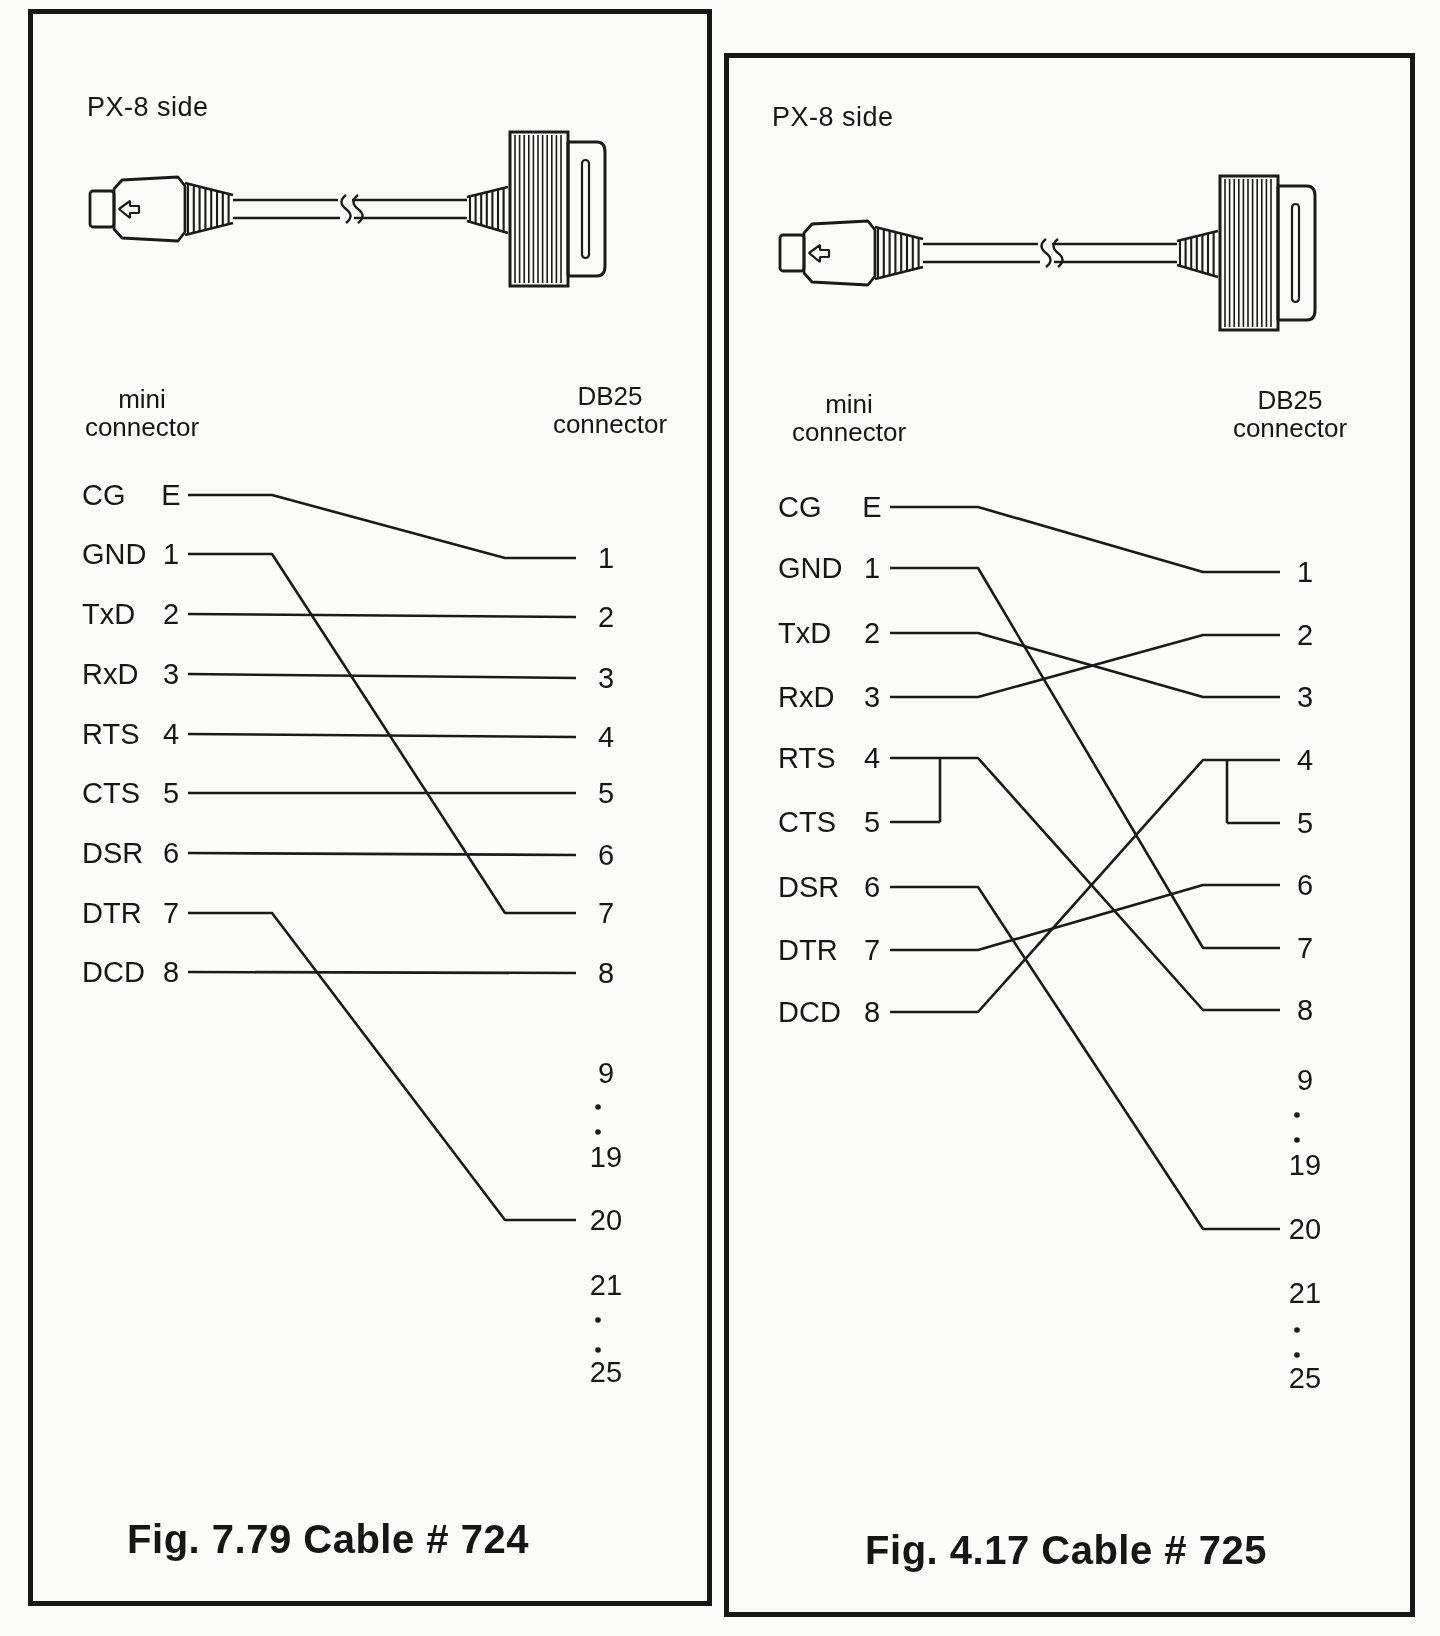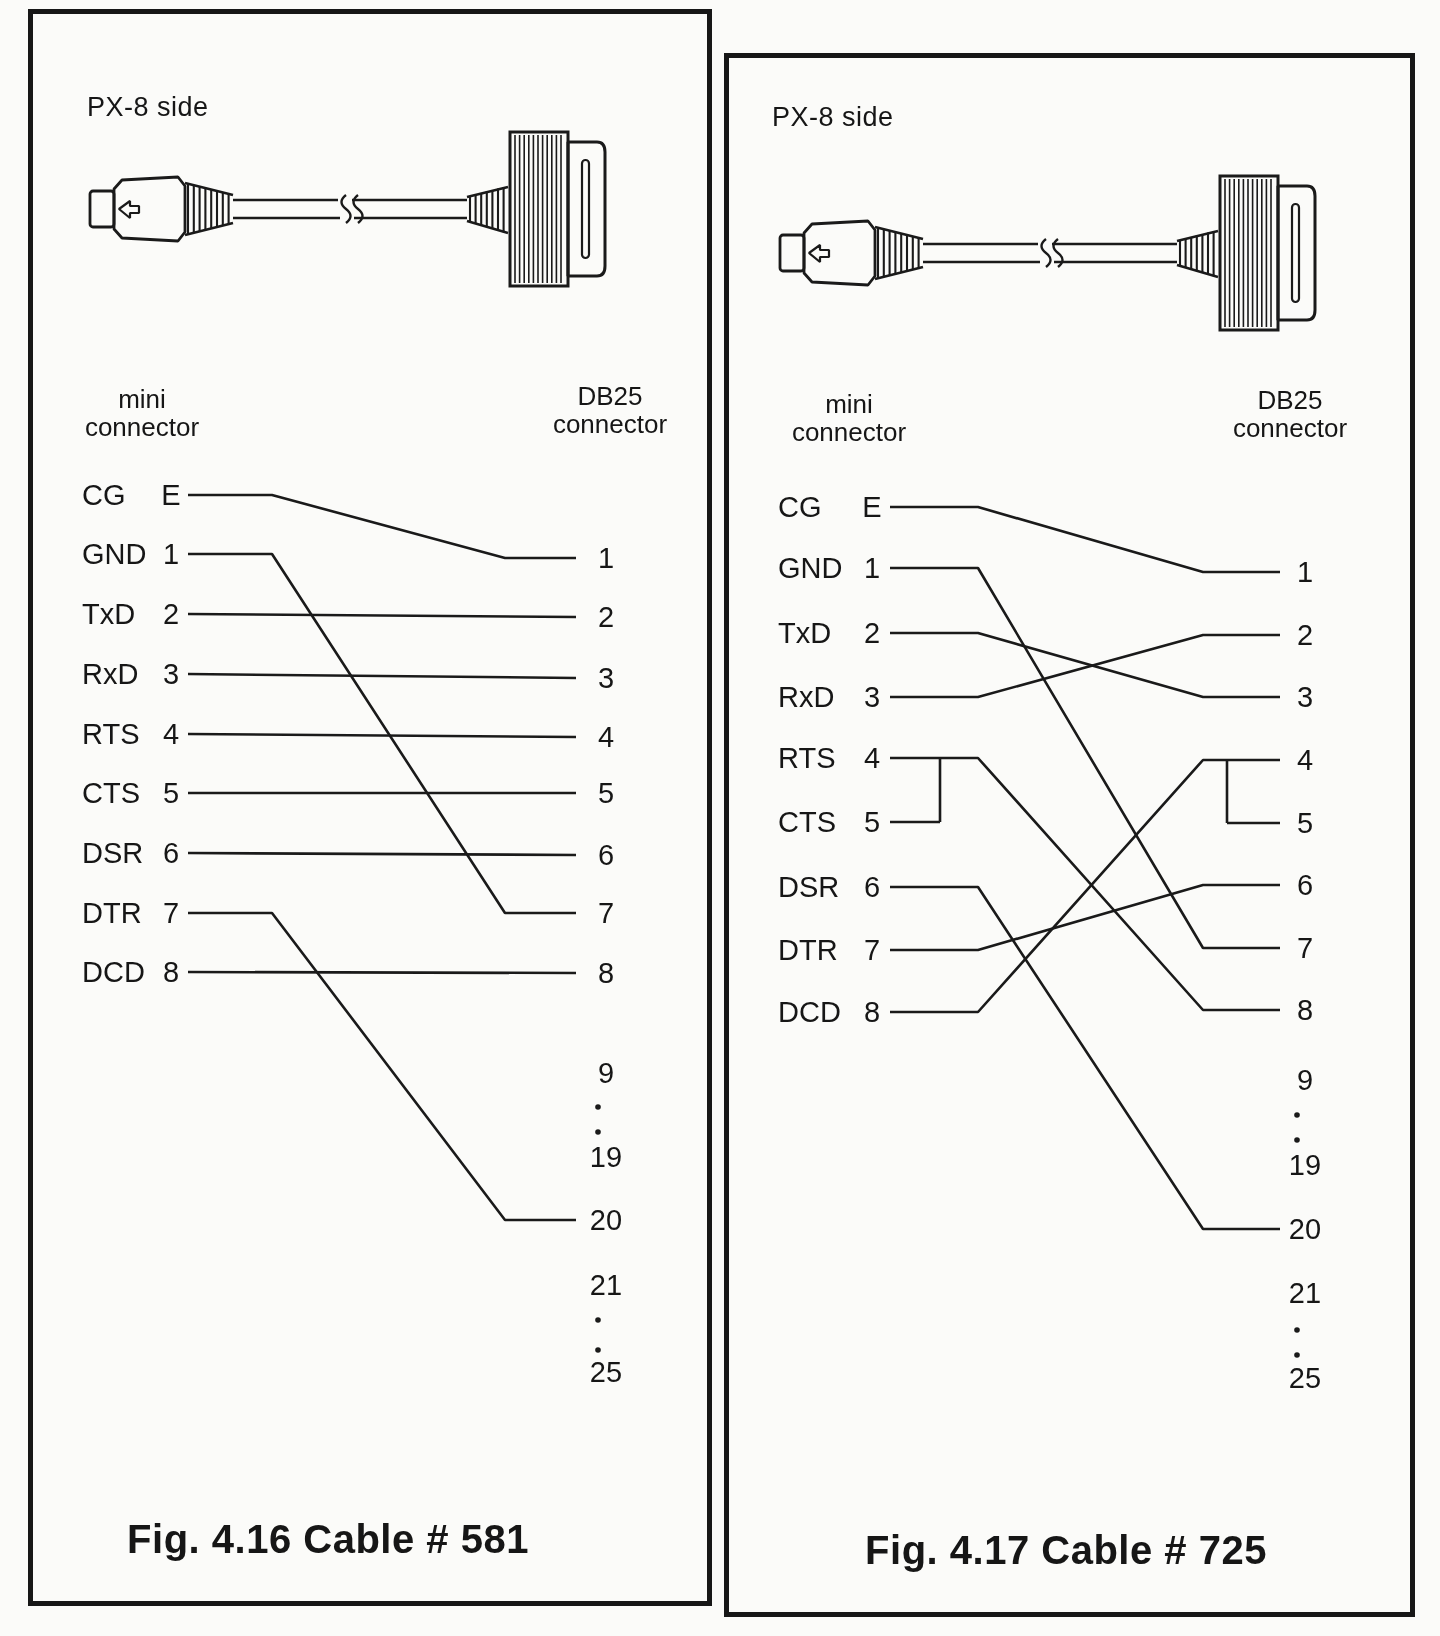--- a/index.html
+++ b/index.html
@@ -120,21 +120,21 @@
         <div class="abs lbl" style="left: 543px; top: 763px; width: 60px; text-align: center;">5</div>
         <div class="abs lbl" style="left: 543px; top: 825px; width: 60px; text-align: center;">6</div>
         <div class="abs lbl" style="left: 543px; top: 883px; width: 60px; text-align: center;">7</div>
         <div class="abs lbl" style="left: 543px; top: 943px; width: 60px; text-align: center;">8</div>
         <div class="abs lbl" style="left: 543px; top: 1043px; width: 60px; text-align: center;">9</div>
         <div class="abs lbl" style="left: 543px; top: 1127px; width: 60px; text-align: center;">19</div>
         <div class="abs lbl" style="left: 543px; top: 1190px; width: 60px; text-align: center;">20</div>
         <div class="abs lbl" style="left: 543px; top: 1255px; width: 60px; text-align: center;">21</div>
         <div class="abs lbl" style="left: 543px; top: 1342px; width: 60px; text-align: center;">25</div>
       </div>
-    <div class="abs cap" style="left:-25px;top:1503px;width:640px;">Fig. 4.16 Cable # 581</div>
+    <div class="abs cap" style="left:-25px;top:1503px;width:640px;">Fig. 7.79 Cable # 724</div>
   </section>
 
   <section class="panel" id="panel-1" style="left:724px;top:53px;width:691px;height:1564px;">
     <div class="abs px8" style="left:43px;top:44px;">PX-8 side</div>
     <svg class="wires" width="681" height="1554" viewBox="0 0 681 1554">
         <g>
           <rect x="51" y="177" width="24" height="36" rx="3" fill="none" stroke="#1a1a1a" stroke-width="2.8"></rect>
           <path d="M 75 175 L 83 166 L 139 163 L 146 172
      L 146 218 L 139 227 L 83 224 L 75 215 Z" fill="none" stroke="#1a1a1a" stroke-width="2.8" stroke-linejoin="bevel"></path>
           <path d="M 80 195 L 91 187 L 91 192 L 100 192

